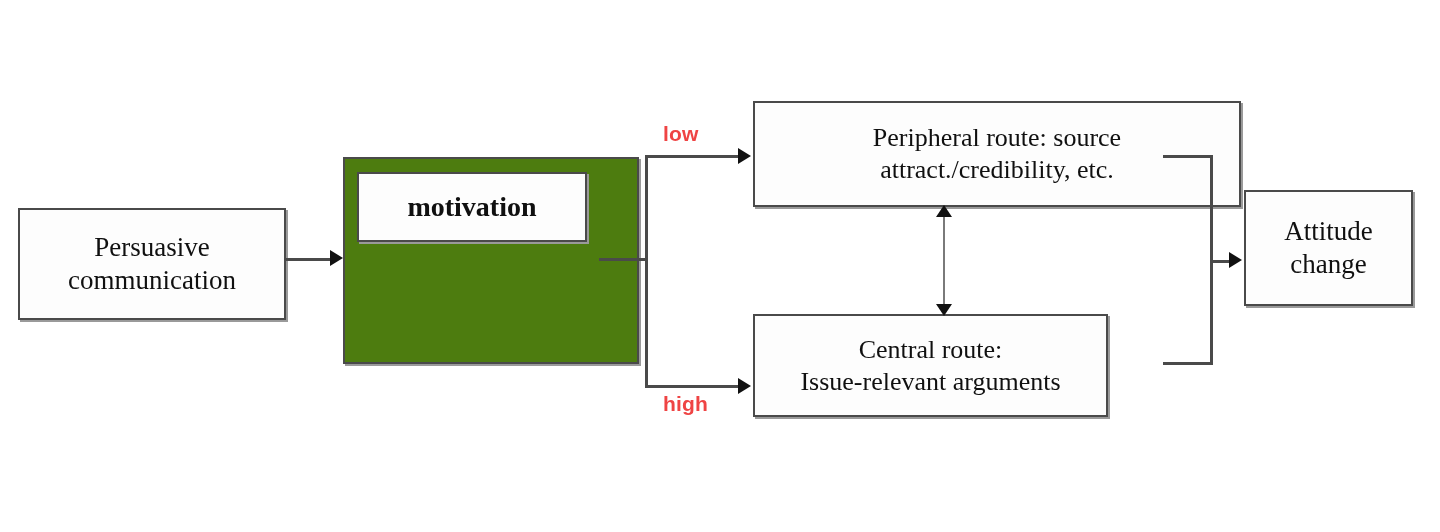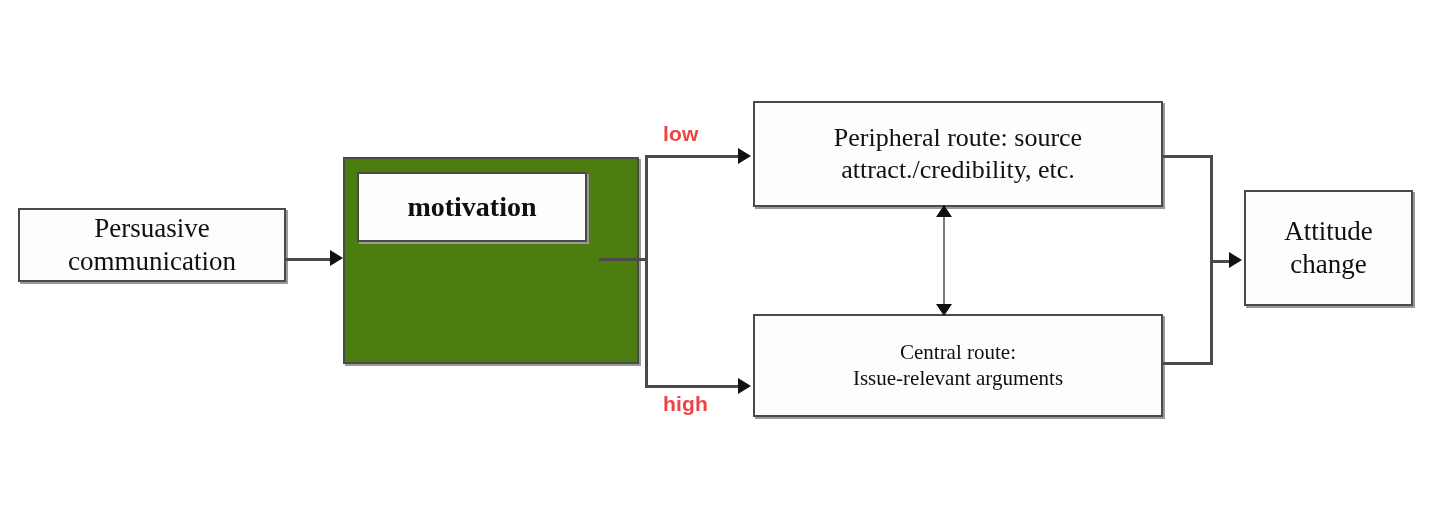--- a/index.html
+++ b/index.html
@@ -33,46 +33,46 @@
   }
 
   .box .txt {
     display: block;
     padding: 0 6px;
     white-space: pre-line;
   }
 
   
   #box-persuasive {
-    left: 18px;  top: 208px;  width: 268px;  height: 74px;
+    left: 18px;  top: 208px;  width: 268px;  height: 112px;
     font-size: 27px;
   }
   #box-group {
     left: 343px; top: 157px;  width: 296px;  height: 207px;
     background: #4d7c0f;
     display: block;
     font-weight: bold;
   }
   #box-motivation {
     left: 12px;  top: 13px;   width: 230px;  height: 70px;
     font-size: 28px;
     position: absolute;
   }
   #box-ability {
     left: 12px;  top: 114px;  width: 230px;  height: 70px;
     font-size: 28px;
     position: absolute;
   }
   #box-peripheral {
-    left: 753px; top: 101px;  width: 410px;  height: 106px;
+    left: 753px; top: 101px;  width: 488px;  height: 106px;
     font-size: 26px;
   }
   #box-central {
-    left: 753px; top: 314px;  width: 410px;  height: 103px;
-    font-size: 21px;
+    left: 753px; top: 314px;  width: 355px;  height: 103px;
+    font-size: 26px;
   }
   #box-attitude {
     left: 1244px; top: 190px; width: 169px;  height: 116px;
     font-size: 27px;
   }
 
   
   .line-h {
     position: absolute;
     height: 0;

